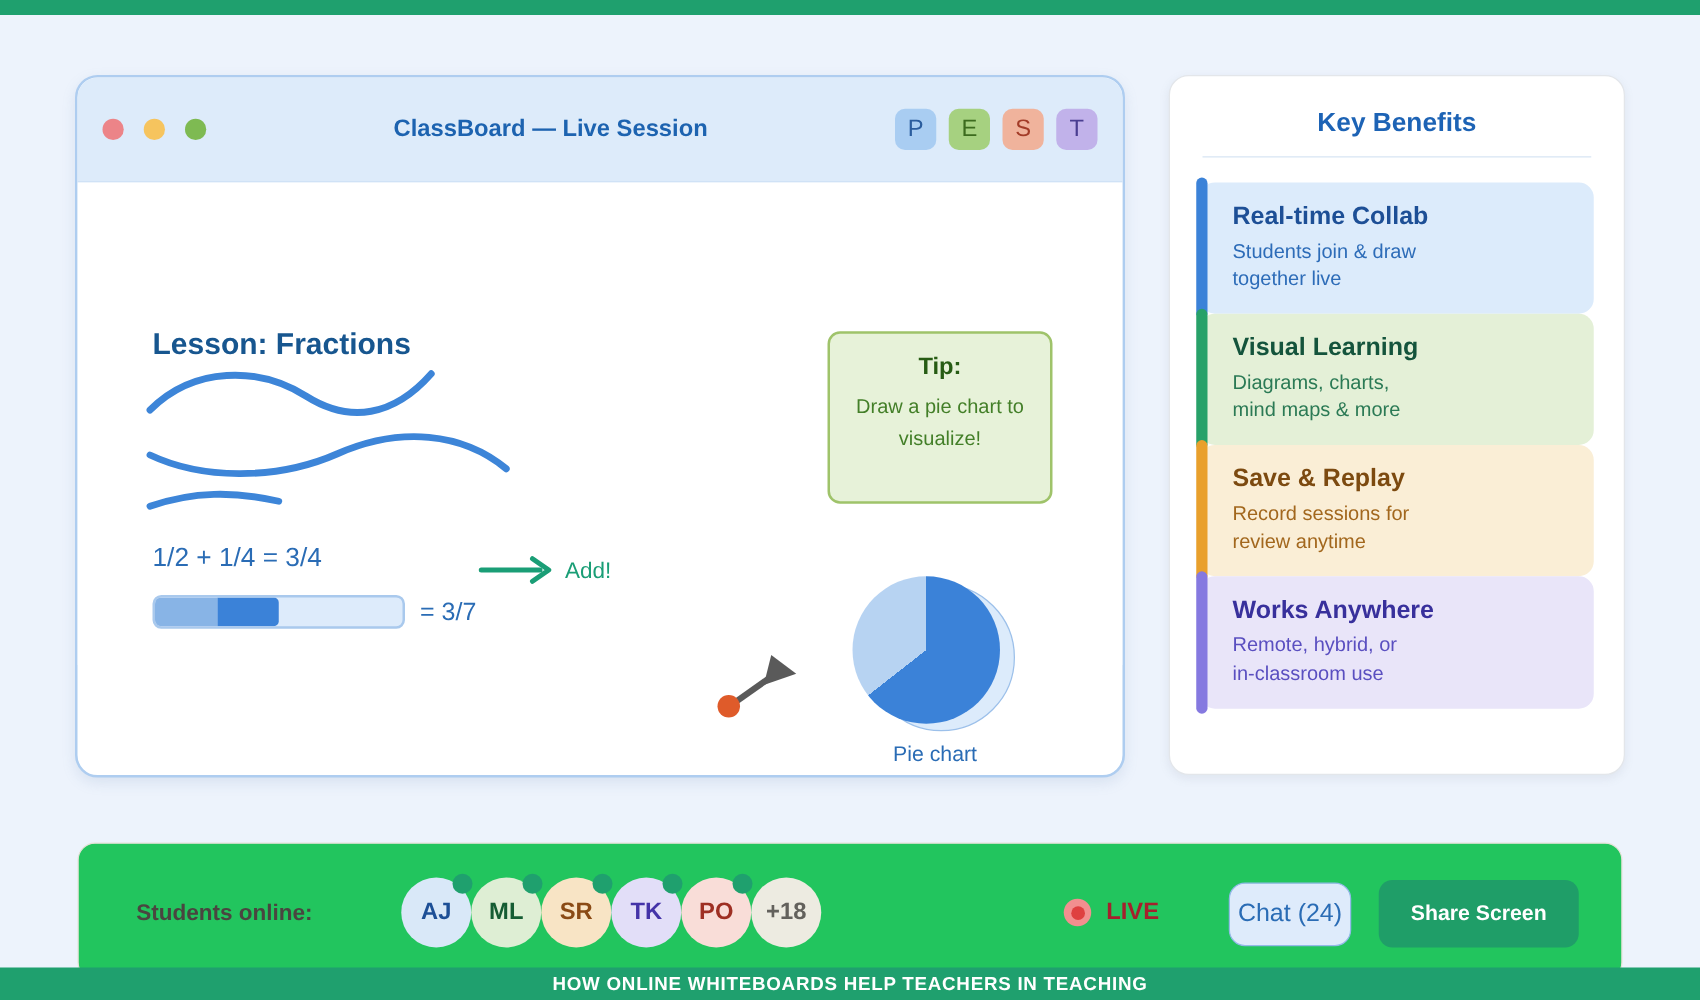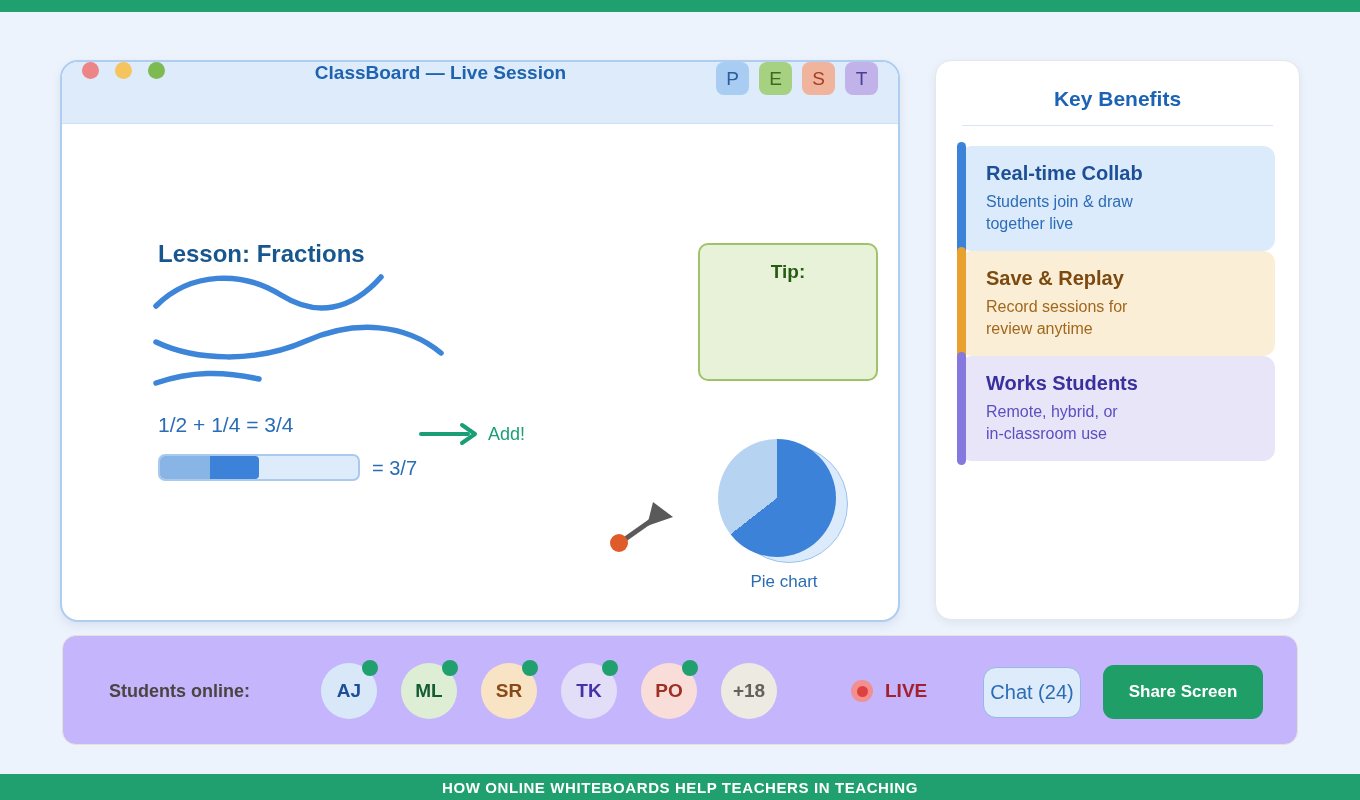--- a/index.html
+++ b/index.html
@@ -8,30 +8,30 @@
 
   .topbar { position:absolute; left:0; top:0; width:1360px; height:12px; background:#1FA06E; }
   .footer { position:absolute; left:0; top:774px; width:1360px; height:26px; background:#1FA06E;
             color:#fff; font-weight:bold; font-size:15px; letter-spacing:.6px;
             display:flex; align-items:center; justify-content:center; }
 
   
   .board { position:absolute; left:60px; top:60px; width:840px; height:562px;
            background:#fff; border:2px solid #AECDF0; border-radius:18px;
            box-shadow:0 4px 10px rgba(120,150,190,.18); overflow:hidden; }
-  .board-header { height:62px; background:#DDEBFA; display:flex; 
+  .board-header { height:84px; background:#DDEBFA; display:flex; align-items:center;
                   padding:0 20px; border-bottom:1px solid #CBDFF5; }
   .lights { display:flex; gap:16px; }
   .light { width:17px; height:17px; border-radius:50%; }
   .board-title { flex:1; text-align:center; font-weight:bold; font-size:19px; color:#1D63B0; }
   .badges { display:flex; gap:10px; }
   .badge { width:33px; height:33px; border-radius:8px; display:flex; align-items:center;
            justify-content:center; font-size:19px; }
 
-  .board-body { position:relative; height:386px; background:#fff;margin-left:36px; }
+  .board-body { position:relative; height:386px; background:#fff; }
   .lesson-title { position:absolute; left:60px; top:116px; font-size:24px; font-weight:bold; color:#17568F; }
   .waves { position:absolute; left:53px; top:145px; }
 
   .note { position:absolute; width:180px; height:138px; border-radius:10px; border:2px solid;
           text-align:center; padding:16px 14px 0; }
   .note1 { left:400px; top:119px; }
   .note2 { left:600px; top:119px; }
   .note-title { font-size:19px; font-weight:bold; margin-bottom:8px; }
   .note-body { font-size:16px; line-height:1.6; }
 
@@ -61,25 +61,25 @@
               background:#fff; border:1px solid #E3E6EA; border-radius:16px;
               box-shadow:0 3px 8px rgba(120,130,150,.12); padding:26px 24px 0; }
   .benefits-title { text-align:center; font-size:21px; font-weight:bold; color:#1D63B5; }
   .benefits-divider { height:1px; background:#D8E5F3; margin:14px 2px 20px; }
   .bcard { position:relative; border-radius:12px; padding:16px 16px 16px 26px; }
   .bcard-accent { position:absolute; left:-3px; top:-4px; bottom:-4px; width:9px; border-radius:6px; }
   .bcard-title { font-size:20px; font-weight:bold; margin-bottom:6px; }
   .bcard-body { font-size:16px; line-height:1.38; white-space:pre-line; }
 
   
-  .statusbar { position:absolute; left:62px; top:635px; width:1236px; height:110px;
-               background:#c4b5fd; border:1px solid #E5E2D8; border-radius:14px; }
+  .statusbar { position:absolute; left:62px; top:674px; width:1236px; height:110px;
+               background:#22c55e; border:1px solid #E5E2D8; border-radius:14px; }
   .students-label { position:absolute; left:46px; top:0; height:110px; display:flex;
                     align-items:center; font-size:18px; font-weight:bold; color:#4A4540; }
-  .avatars { position:absolute; left:258px; top:27px; display:flex; gap:24px; }
+  .avatars { position:absolute; left:258px; top:27px; display:flex; }
   .avatar { position:relative; width:56px; height:56px; border-radius:50%;
             display:flex; align-items:center; justify-content:center;
             font-size:19px; font-weight:bold; }
   .online-dot { position:absolute; right:-1px; top:-3px; width:16px; height:16px;
                 border-radius:50%; background:#1FA06E; }
   .live { position:absolute; left:788px; top:0; height:110px; display:flex; align-items:center; gap:12px; }
   .live-outer { width:22px; height:22px; border-radius:50%; background:#F28F8F;
                 display:flex; align-items:center; justify-content:center; }
   .live-inner { width:11px; height:11px; border-radius:50%; background:#DF4040; }
   .live-text { font-size:19px; font-weight:bold; color:#A5202D; }
@@ -118,20 +118,21 @@
 
     <svg class="waves" width="300" height="120" viewBox="0 0 300 120">
       <path d="M5,37 C40,2 92,2 130,26 C165,48 200,42 230,8" fill="none" stroke="#3D85D8" stroke-width="5.5" stroke-linecap="round"></path>
       <path d="M5,73 C45,92 105,94 155,72 C205,50 255,55 290,84" fill="none" stroke="#3D85D8" stroke-width="5.5" stroke-linecap="round"></path>
       <path d="M5,114 C40,102 72,102 108,110" fill="none" stroke="#3D85D8" stroke-width="5.5" stroke-linecap="round"></path>
     </svg>
 
 
     <div class="note note2" style="background: rgb(231, 242, 217); border-color: rgb(159, 195, 106);">
       <div class="note-title" style="color: rgb(39, 92, 20);">Tip:</div>
+      <div class="note-body" style="color: rgb(67, 127, 40);">Draw a pie chart to visualize!</div>
     </div>
 
     <div class="equation">1/2 + 1/4 = 3/4</div>
 
     <div class="frac-bar">
       <div class="frac-seg s1" style="background: rgb(136, 180, 230); width: 25%;"></div>
       <div class="frac-seg s2" style="background: rgb(59, 130, 216); width: 25%;"></div>
     </div>
     <div class="frac-label">= 3/7</div>
 
@@ -162,31 +163,37 @@
   <div class="benefits-title">Key Benefits</div>
   <div class="benefits-divider"></div>
 
   <div class="bcard" style="background: rgb(220, 235, 251);">
     <span class="bcard-accent" style="background: rgb(59, 130, 216);"></span>
     <div class="bcard-title" style="color: rgb(29, 79, 150);">Real-time Collab</div>
     <div class="bcard-body" style="color: rgb(45, 108, 184);">Students join &amp; draw
 together live</div>
   </div>
 
+  <div class="bcard" style="background: rgb(228, 240, 215);">
+    <span class="bcard-accent" style="background: rgb(39, 161, 105);"></span>
+    <div class="bcard-title" style="color: rgb(20, 84, 60);">Visual Learning</div>
+    <div class="bcard-body" style="color: rgb(43, 122, 85);">Diagrams, charts,
+mind maps &amp; more</div>
+  </div>
 
   <div class="bcard" style="background: rgb(250, 238, 214);">
     <span class="bcard-accent" style="background: rgb(233, 160, 44);"></span>
     <div class="bcard-title" style="color: rgb(124, 74, 16);">Save &amp; Replay</div>
     <div class="bcard-body" style="color: rgb(162, 103, 29);">Record sessions for
 review anytime</div>
   </div>
 
   <div class="bcard" style="background: rgb(233, 229, 249);">
     <span class="bcard-accent" style="background: rgb(133, 121, 224);"></span>
-    <div class="bcard-title" style="color: rgb(56, 48, 156);">Works Students</div>
+    <div class="bcard-title" style="color: rgb(56, 48, 156);">Works Anywhere</div>
     <div class="bcard-body" style="color: rgb(90, 79, 192);">Remote, hybrid, or
 in-classroom use</div>
   </div>
 </div>
 
 <div class="statusbar">
   <div class="students-label">Students online:</div>
 
   <div class="avatars">
     <div class="avatar" style="background: rgb(217, 232, 248); color: rgb(29, 79, 150);">

